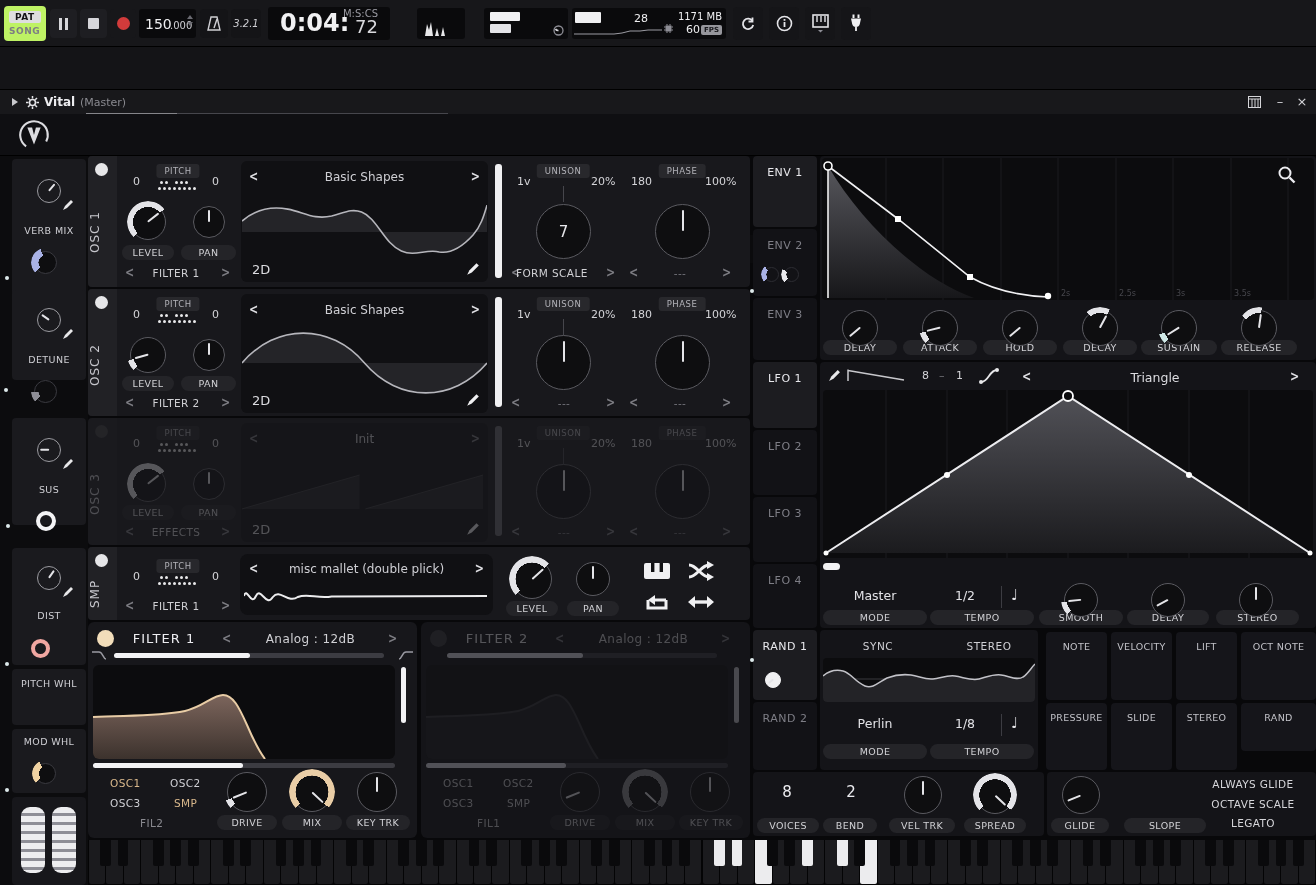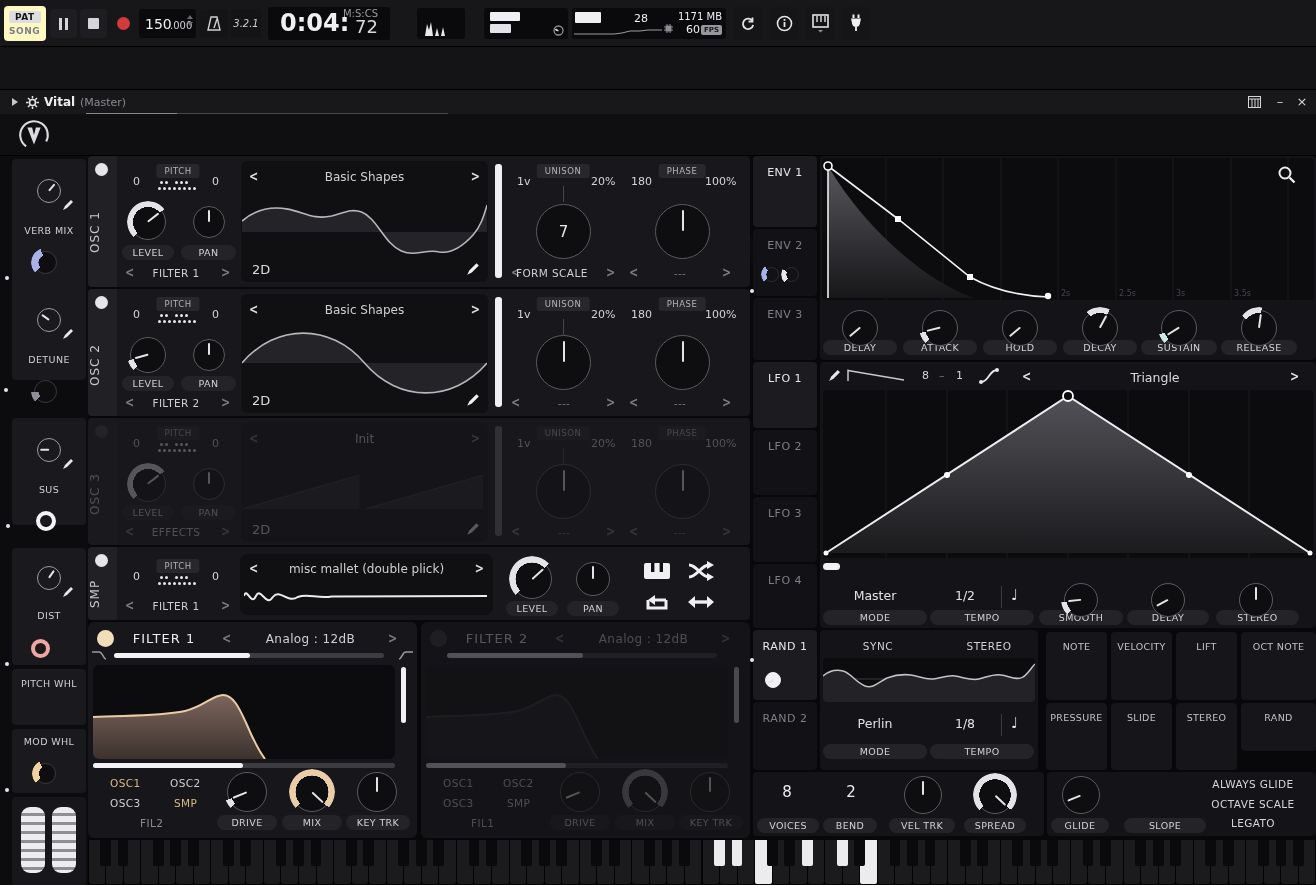--- a/index.html
+++ b/index.html
@@ -1,21 +1,21 @@
 <!DOCTYPE html>
 <html><head>
 <meta charset="utf-8">
 <style>
 *{margin:0;padding:0;box-sizing:border-box;font-family:"DejaVu Sans",sans-serif}
 html,body{background:#000}
 #app{position:relative;width:1316px;height:885px;background:#08080a;overflow:hidden}
 
 #tb1{position:absolute;left:0;top:0;width:1316px;height:47px;background:#17171a;border-bottom:1px solid #000}
 #tb2{position:absolute;left:0;top:47px;width:1316px;height:43px;background:#141417;border-bottom:1px solid #000}
-.grp{position:absolute;background:#fef9c3;border-radius:4px}
+.grp{position:absolute;background:#bef264;border-radius:4px}
 .lcd{position:absolute;background:#0a0a0c;border-radius:3px;color:#f0f0f2}
 .tbtn{position:absolute;background:#1e1e22;border-radius:4px;display:flex;align-items:center;justify-content:center}
 .pbars{width:9px;height:12px;border-left:3px solid #d6d6da;border-right:3px solid #d6d6da}
 .stopic{width:11px;height:11px;background:#d6d6da;border-radius:1px}
 .recic{width:13px;height:13px;border-radius:50%;background:#d23b3b}
 .patb{position:absolute;left:5px;top:5px;background:#dededf;color:#141416;font-size:9px;font-weight:700;padding:1px 6px;border-radius:2px;letter-spacing:.5px}
 .songb{position:absolute;left:5px;top:20px;color:#7d7d84;font-size:9px;font-weight:700;letter-spacing:.5px}
 .spin{position:absolute;right:3px;top:6px;display:flex;flex-direction:column;gap:3px}
 .spin i{display:block;width:0;height:0;border-left:3px solid transparent;border-right:3px solid transparent}
 .spin .up{border-bottom:4px solid #6b6b72}.spin .dn{border-top:4px solid #6b6b72}
@@ -763,21 +763,21 @@
       <path d="M0,52 C30,50 62,52 92,46 C110,42 120,30 130,30 C140,30 146,42 154,60 C160,74 166,86 172,94" fill="none" stroke="#36363a" stroke-width="2"></path>
     </svg>
   </div>
   <span style="position:absolute;left:313px;top:45px;width:5px;height:56px;background:#c8c8cc;border-radius:3px"></span>
   <span style="position:absolute;left:5px;top:141px;width:302px;height:5px;background:#3c3c42;border-radius:3px"></span>
   <span style="position:absolute;left:5px;top:141px;width:140px;height:5px;background:#c8c8cc;border-radius:3px"></span>
   <span class="lbl" style="left:22px;top:155px">OSC1</span>
   <span class="lbl" style="left:82px;top:155px">OSC2</span>
   <span class="lbl" style="left:22px;top:175px">OSC3</span>
   <span class="lbl" style="left:86px;top:175px">SMP</span>
-  <span class="lbl" style="left:50px;top:195px">FIL1</span>
+  <span class="lbl" style="left:56px;top:195px">FIL1</span>
   <div class="knob" style="left:139px;top:150px;width:40px;height:40px">
         <i class="ptr" style="transform: rotate(-112deg);"></i>
       </div>
   <div class="knob" style="left:204px;top:150px;width:40px;height:40px">
         <i class="ptr" style="transform: rotate(133deg);"></i>
         <i class="arc" style="background: conic-gradient(from -135deg, rgb(142, 142, 148) 0deg, rgb(142, 142, 148) 268deg, transparent 268deg, transparent 360deg);"></i>
       </div>
   <div class="knob" style="left:269px;top:150px;width:40px;height:40px">
         <i class="ptr" style="transform: rotate(0deg);"></i>
       </div>

